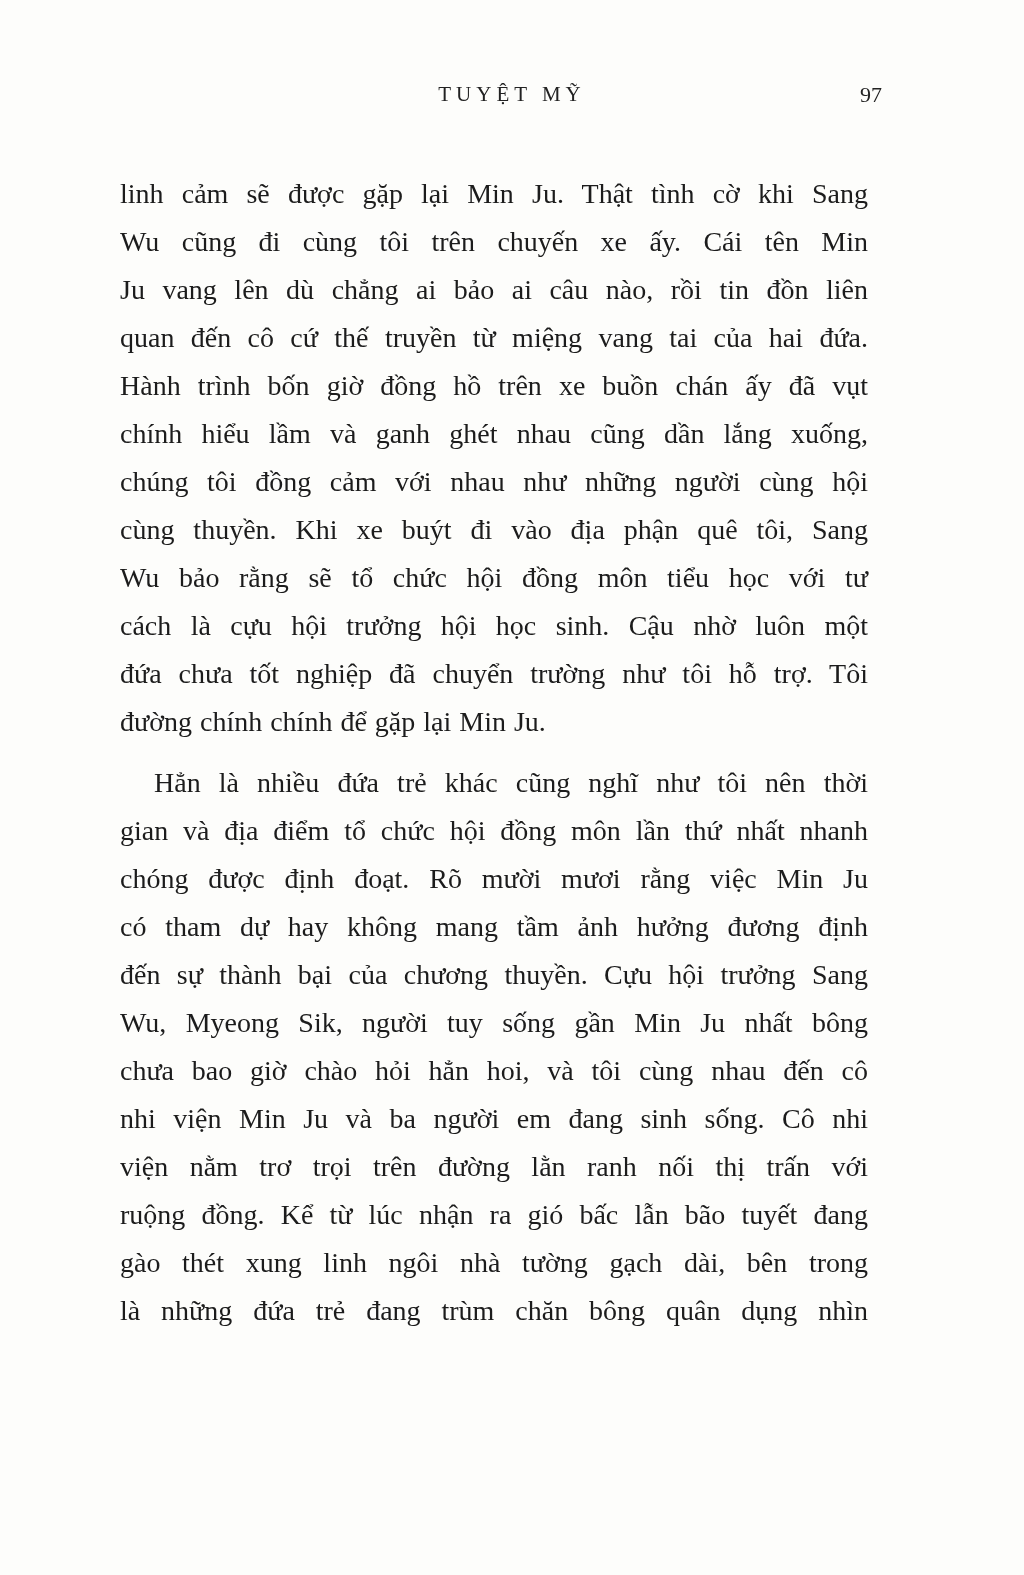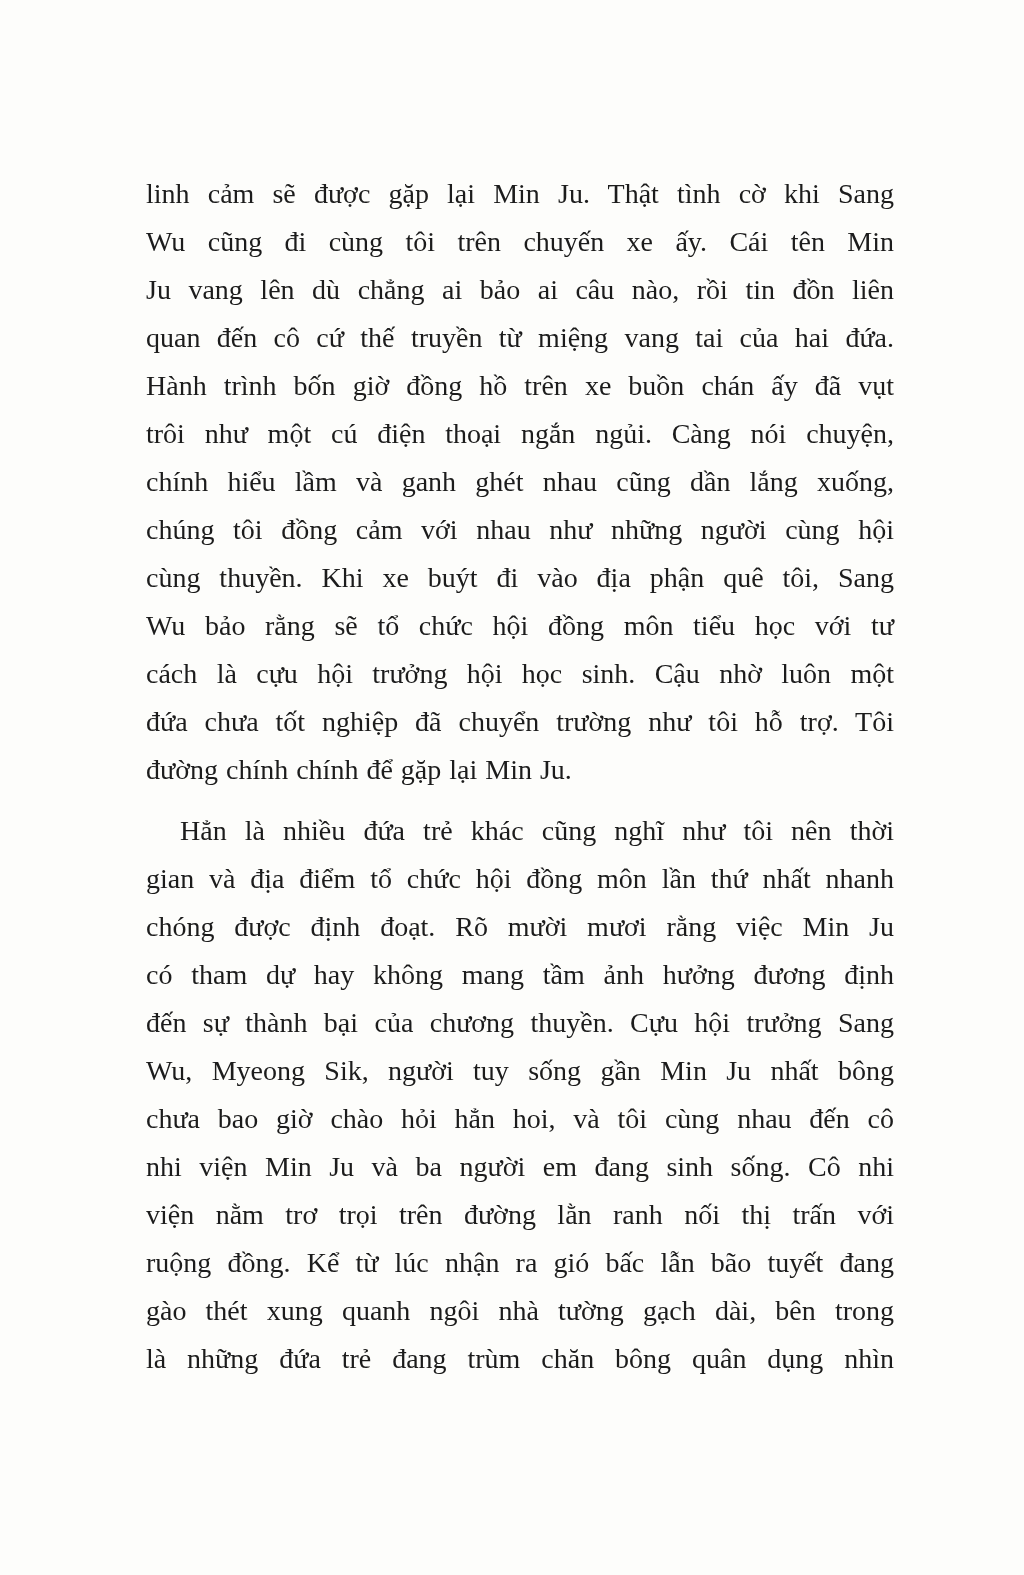--- a/index.html
+++ b/index.html
@@ -36,21 +36,21 @@
   .page-number {
     position: absolute;
     right: 4px;
     top: 0;
     font-size: 22px;
     color: #222;
   }
   .page-body {
     position: absolute;
     top: 170px;
-    left: 146px;
+    left: 120px;
     width: 748px;
   }
   .para { margin: 0; padding: 0; }
   .para + .para { margin-top: 13px; }
   .line {
     font-size: 28px;
     line-height: 48px;
     text-align: justify;
     text-align-last: justify;
     white-space: normal;
@@ -62,48 +62,51 @@
   }
   .line.indent {
     padding-left: 34px;
   }
 </style>
 </head>
 <body>
 
 <div class="page">
 
+  <header class="page-header">
+    <div class="running-title">TUYỆT MỸ</div>
+    <div class="page-number">97</div>
+  </header>
 
   <main class="page-body">
 
     <div class="para">
       <div class="line">linh cảm sẽ được gặp lại Min Ju. Thật tình cờ khi Sang</div>
       <div class="line">Wu cũng đi cùng tôi trên chuyến xe ấy. Cái tên Min</div>
       <div class="line">Ju vang lên dù chẳng ai bảo ai câu nào, rồi tin đồn liên</div>
       <div class="line">quan đến cô cứ thế truyền từ miệng vang tai của hai đứa.</div>
       <div class="line">Hành trình bốn giờ đồng hồ trên xe buồn chán ấy đã vụt</div>
-      <div class="line">trôi như một cú điện thoại ngắn ngủi. Càng nói chuyện,</div>
       <div class="line">chính hiểu lầm và ganh ghét nhau cũng dần lắng xuống,</div>
       <div class="line">chúng tôi đồng cảm với nhau như những người cùng hội</div>
       <div class="line">cùng thuyền. Khi xe buýt đi vào địa phận quê tôi, Sang</div>
       <div class="line">Wu bảo rằng sẽ tổ chức hội đồng môn tiểu học với tư</div>
       <div class="line">cách là cựu hội trưởng hội học sinh. Cậu nhờ luôn một</div>
       <div class="line">đứa chưa tốt nghiệp đã chuyển trường như tôi hỗ trợ. Tôi</div>
       <div class="line para-end">đường chính chính để gặp lại Min Ju.</div>
     </div>
 
     <div class="para">
       <div class="line indent">Hẳn là nhiều đứa trẻ khác cũng nghĩ như tôi nên thời</div>
       <div class="line">gian và địa điểm tổ chức hội đồng môn lần thứ nhất nhanh</div>
       <div class="line">chóng được định đoạt. Rõ mười mươi rằng việc Min Ju</div>
       <div class="line">có tham dự hay không mang tầm ảnh hưởng đương định</div>
       <div class="line">đến sự thành bại của chương thuyền. Cựu hội trưởng Sang</div>
       <div class="line">Wu, Myeong Sik, người tuy sống gần Min Ju nhất bông</div>
       <div class="line">chưa bao giờ chào hỏi hẳn hoi, và tôi cùng nhau đến cô</div>
       <div class="line">nhi viện Min Ju và ba người em đang sinh sống. Cô nhi</div>
       <div class="line">viện nằm trơ trọi trên đường lằn ranh nối thị trấn với</div>
       <div class="line">ruộng đồng. Kể từ lúc nhận ra gió bấc lẫn bão tuyết đang</div>
-      <div class="line">gào thét xung quanh ngôi nhà tường gạch dài, bên trong</div>
+      <div class="line">gào thét xung linh ngôi nhà tường gạch dài, bên trong</div>
       <div class="line">là những đứa trẻ đang trùm chăn bông quân dụng nhìn</div>
     </div>
 
   </main>
 </div>
 
 </body></html>

